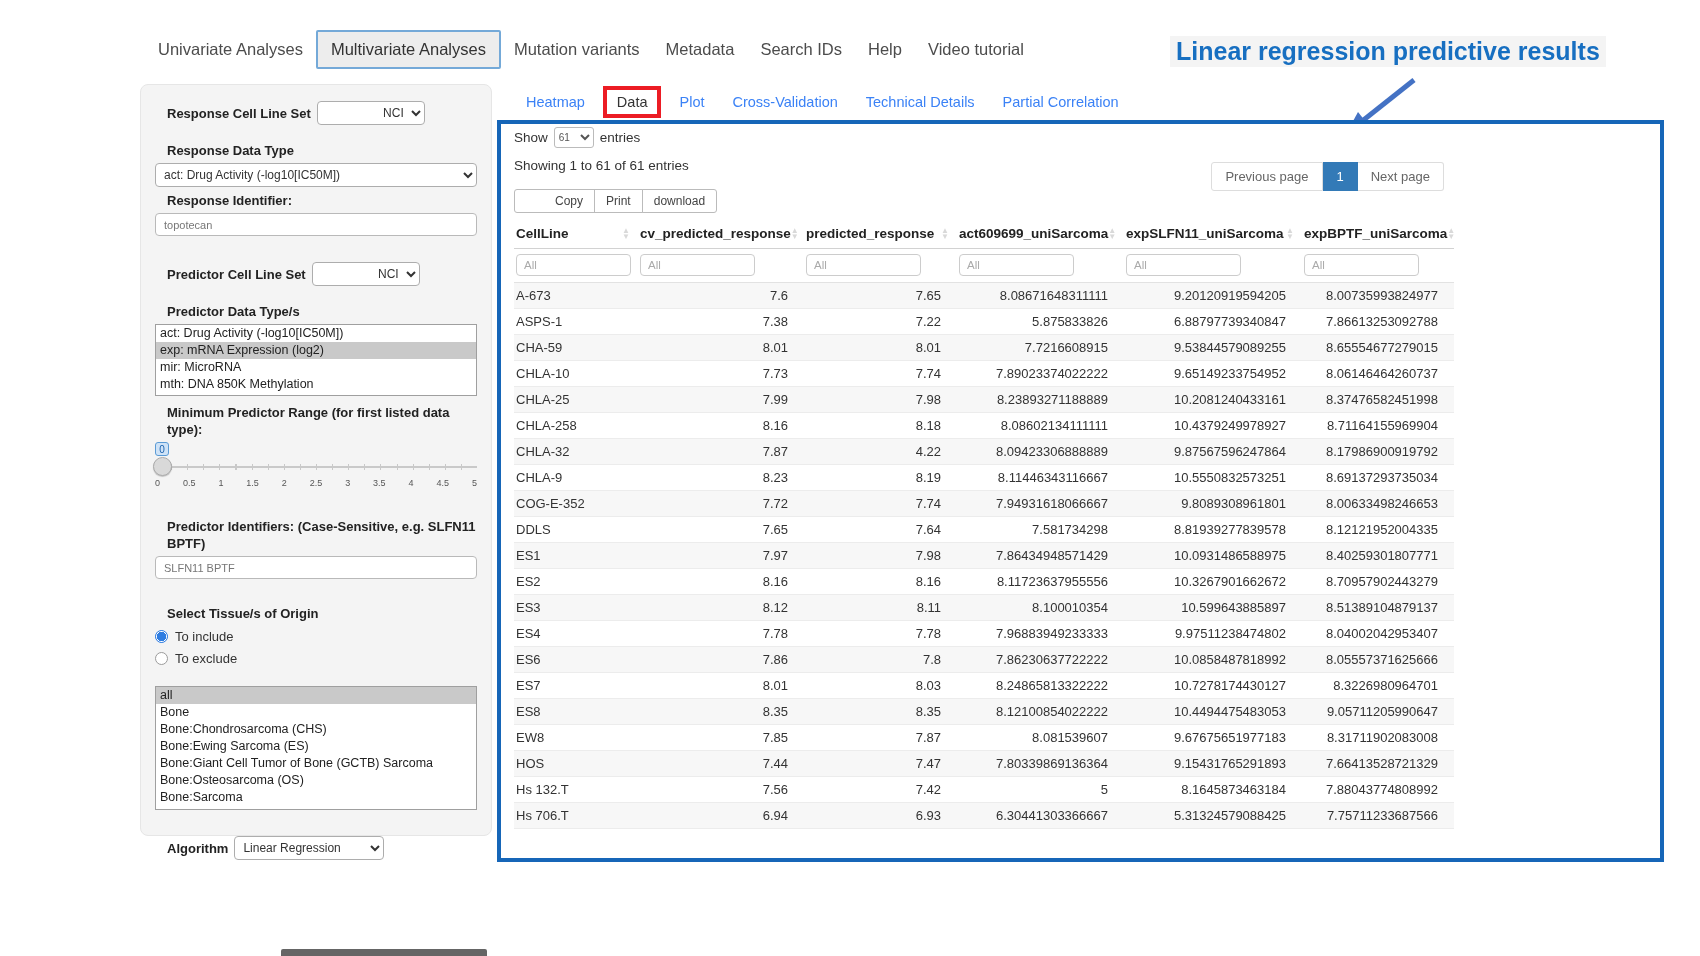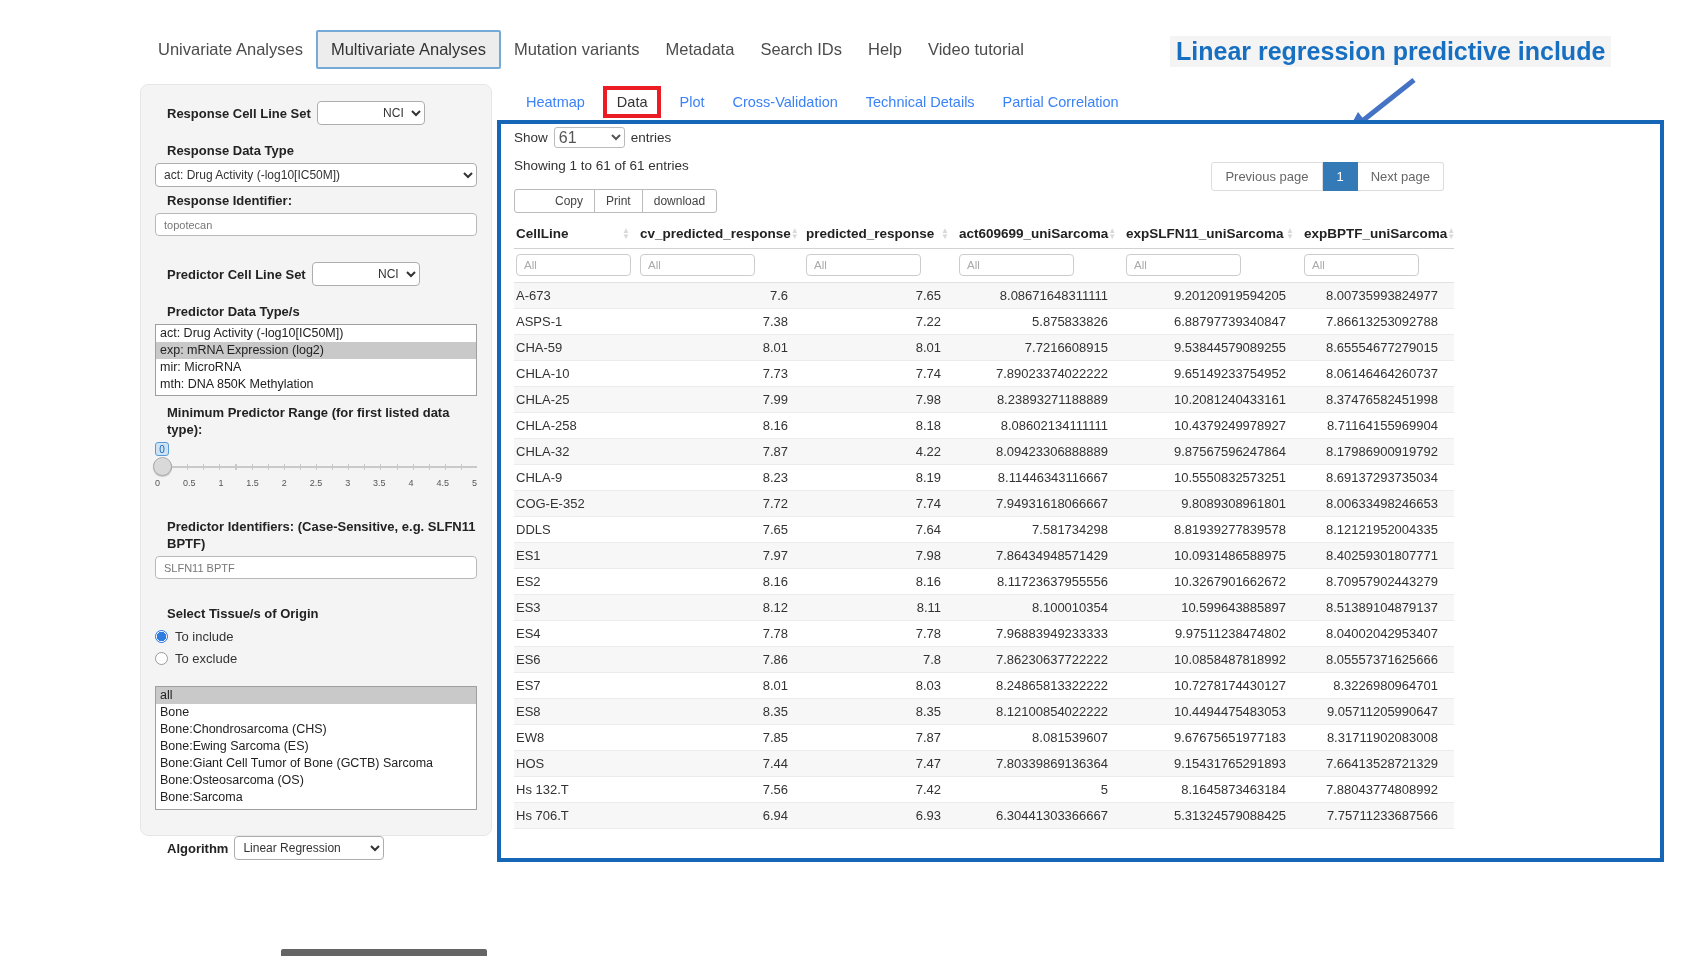--- a/index.html
+++ b/index.html
@@ -44,21 +44,21 @@
   .rdot.on { border:1px solid #2f7de1; background:radial-gradient(circle, #2f7de1 0 4.5px, #fff 5px); background-color:#2f7de1; }
 
   
   .tabs { position:absolute; left:512px; top:86px; display:flex; align-items:center; gap:0; }
   .tab { font-size:14.5px; color:#3b82f6; padding:8px 14px; cursor:pointer; white-space:nowrap; }
   .tab.active { color:#333; border:4px solid #ec1c24; padding:4px 10px; margin:0 4px; background:#fff; }
 
   
   .panel { position:absolute; left:497px; top:120px; width:1167px; height:742px; border:4px solid #1666b8; background:#fff; padding:2px 13px 0 13px; }
   .show-row { display:flex; align-items:center; gap:6px; font-size:13.5px; color:#333; margin-top:1px; }
-  .show-select { width:71px; height:21px; font-size:16px; color:#555; border:1px solid #bbb; border-radius:3px; background:#fff; }
+  .show-select { width:40px; height:21px; font-size:10px; color:#555; border:1px solid #bbb; border-radius:3px; background:#fff; }
   .showing { font-size:13.5px; color:#333; margin-top:10px; }
   .pagination { position:absolute; right:216px; top:38px; display:flex; }
   .page-btn { font-size:13px; color:#666; background:#fff; border:1px solid #ddd; padding:6px 13px; cursor:pointer; }
   .page-btn.prev { border-radius:3px 0 0 3px; }
   .page-btn.next { border-radius:0 3px 3px 0; border-left:none; }
   .page-num { font-size:13px; color:#fff; background:#337ab7; border:1px solid #337ab7; padding:6px 13px; cursor:pointer; }
   .export-group { display:flex; margin-top:16px; }
   .exp-btn { font-size:12px; color:#444; background:#fff; border:1px solid #bbb; padding:4px 11px; margin-left:-1px; cursor:pointer; }
   .exp-btn:first-child { margin-left:0; border-radius:3px 0 0 3px;padding-left:40px; }
   .exp-btn:last-child { border-radius:0 3px 3px 0; }
@@ -86,21 +86,21 @@
   <div class="topnav" id="topnav">
       <div class="nav-item">Univariate Analyses</div>
       <div class="nav-item active">Multivariate Analyses</div>
       <div class="nav-item">Mutation variants</div>
       <div class="nav-item">Metadata</div>
       <div class="nav-item">Search IDs</div>
       <div class="nav-item">Help</div>
       <div class="nav-item">Video tutorial</div>
     </div>
 
-  <div class="annotation">Linear regression predictive include</div>
+  <div class="annotation">Linear regression predictive results</div>
   <svg class="arrow-svg" width="84" height="64" viewBox="0 0 84 64">
     <line x1="76" y1="6" x2="18" y2="52" stroke="#4472c4" stroke-width="5"></line>
     <polygon points="8,60 28,48 20,38" fill="#4472c4"></polygon>
   </svg>
 
   <div class="sidebar">
 
     <div class="inline-row">
       <span class="blabel">Response Cell Line Set</span>
       <select class="sel sel-narrow" id="selRespCLS"><option>NCI</option></select>

